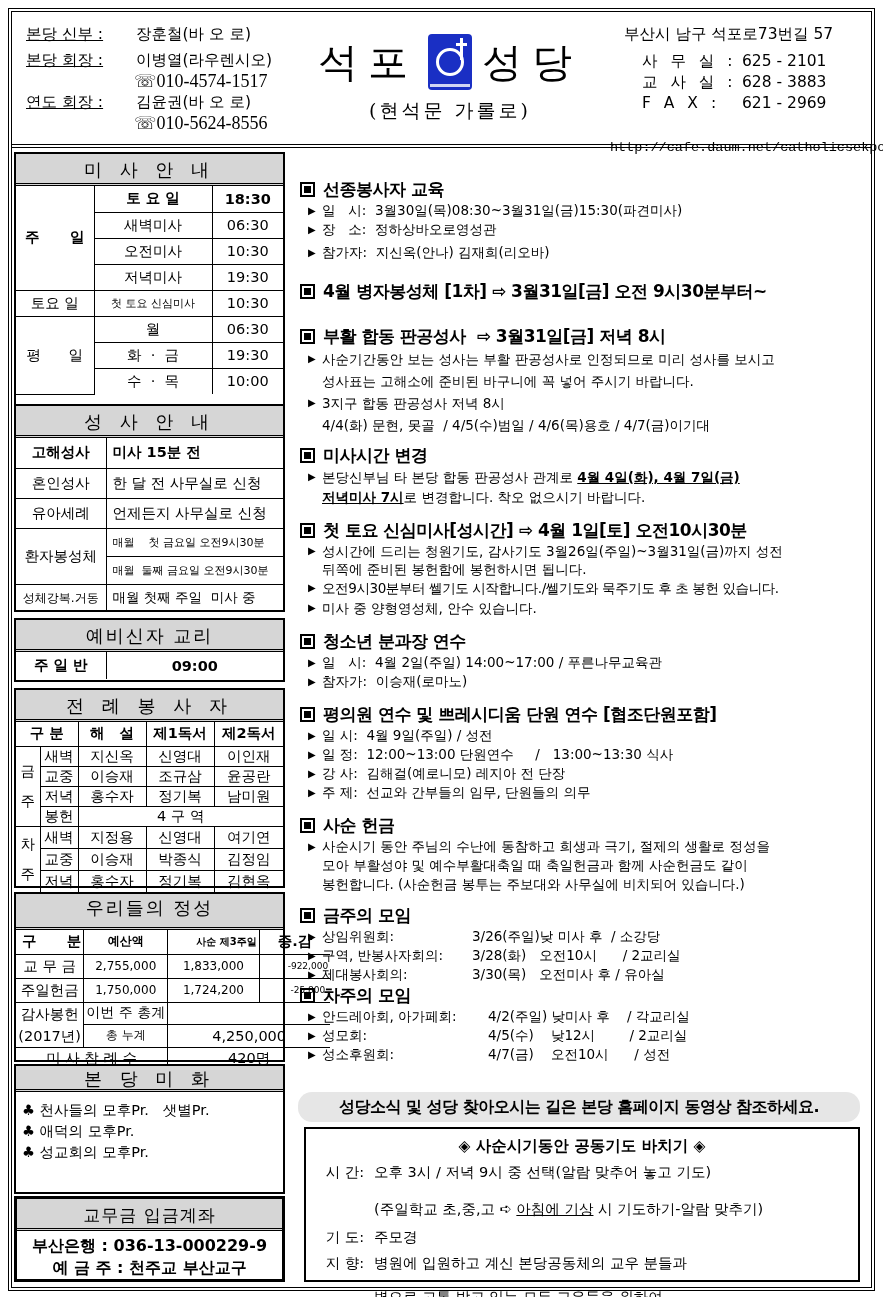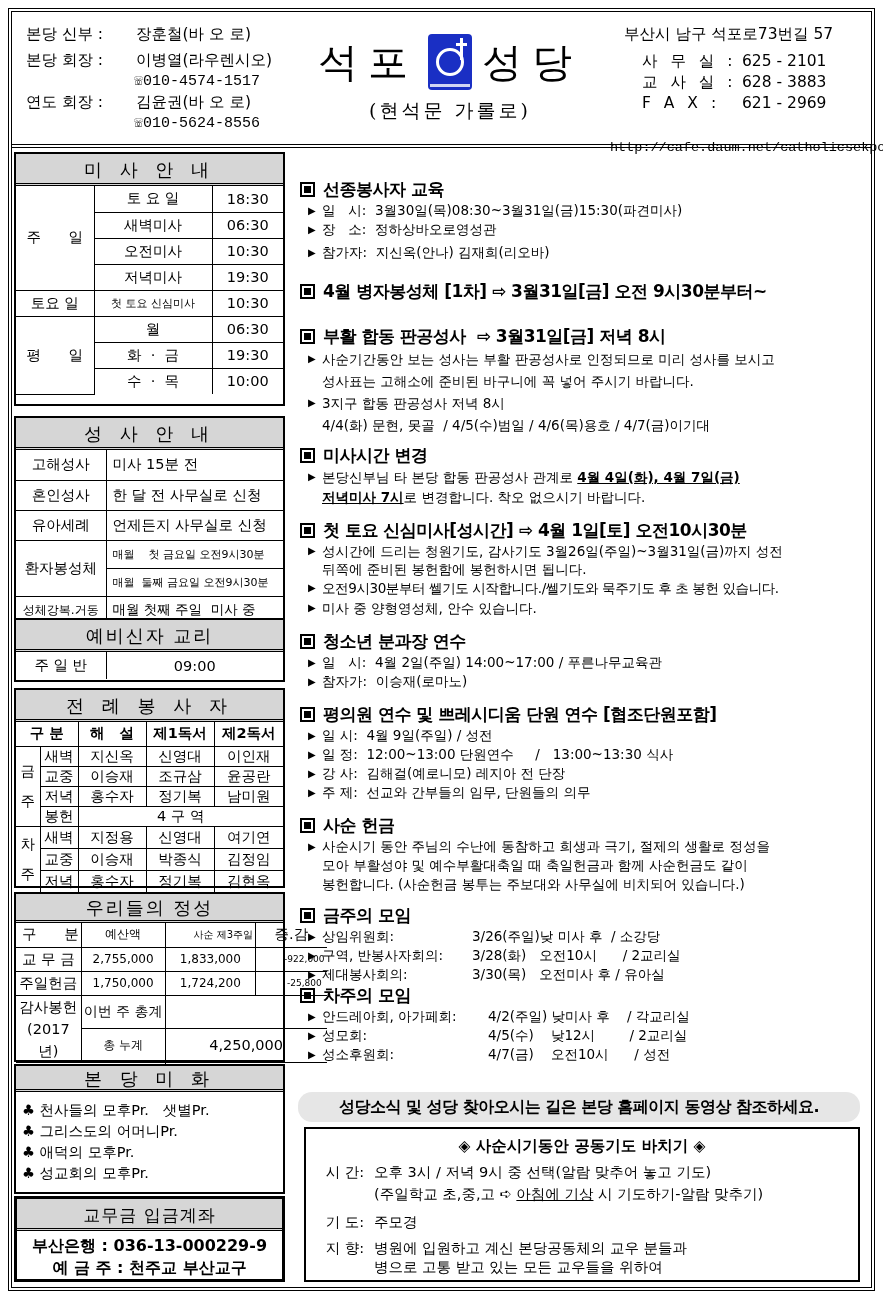--- a/index.html
+++ b/index.html
@@ -5,43 +5,43 @@
   * { box-sizing: border-box; margin: 0; padding: 0; }
   html, body { width: 883px; height: 1297px; background: #fff; overflow: hidden; }
   body { font-family: "DejaVu Sans", "Liberation Sans", sans-serif; color: #000; position: relative; }
 
   .frame { position: absolute; left: 8px; top: 8px; width: 867px; height: 1283px; border: 3px double #000; border-width: 4px; border-style: double; }
 
   
   .header { position: absolute; left: 12px; top: 12px; width: 859px; height: 136px; border-bottom: 4px double #000; }
   .hdr-left { position: absolute; left: 14px; top: 12px; font-size: 15.5px; line-height: 21px; }
   .hdr-left .row { display: flex; white-space: nowrap; }
-  .hdr-left .lbl { width: 110px; }
-  .hdr-left .phone { padding-left: 108px; font-family: Liberation Mono, monospace; font-size: 15px; }
+  .hdr-left .lbl { width: 110px; text-decoration: underline; }
+  .hdr-left .phone { padding-left: 108px; font-family: Liberation Serif, serif; font-size: 18px; }
   .hdr-center { position: absolute; left: 298px; top: 22px; width: 280px; text-align: center; }
   .title-row { display: flex; align-items: center; justify-content: center; gap: 10px; }
   .title-word { font-family: "DejaVu Serif", "Liberation Serif", serif; font-size: 40px; letter-spacing: 10px; font-weight: normal; }
   .logo { width: 44px; height: 56px; background: #1a2fc4; border-radius: 4px; position: relative; display: inline-block; }
   .logo .ring { position: absolute; left: 8px; top: 14px; width: 28px; height: 28px; border: 3px solid #fff; border-radius: 50%; }
   .logo .cross-v { position: absolute; left: 32px; top: 4px; width: 3px; height: 22px; background: #fff; }
   .logo .cross-h { position: absolute; left: 28px; top: 9px; width: 11px; height: 3px; background: #fff; }
   .logo .sub { position: absolute; left: 2px; bottom: 3px; width: 40px; height: 3px; background: #fff; opacity: .8; }
   .subtitle { font-family: "DejaVu Serif", "Liberation Serif", serif; font-size: 19px; letter-spacing: 3px; margin-top: 8px; }
   .hdr-right { position: absolute; left: 612px; top: 12px; font-size: 15.5px; line-height: 21px; }
   .hdr-right .addr { margin-bottom: 6px; white-space: nowrap; }
   .hdr-right .tel { padding-left: 18px; white-space: nowrap; }
   .hdr-right .tel .k { display: inline-block; width: 100px; letter-spacing: 4px; }
   .hdr-right .url { position: absolute; left: -14px; top: 113px; font-family: "Liberation Mono", monospace; font-size: 13.5px; white-space: nowrap; }
 
   
   .lbox { position: absolute; left: 14px; width: 271px; border: 2px solid #000; background: #fff; }
   .lbox .bh { background: #d6d6d6; text-align: center; font-size: 18px; letter-spacing: 6px; height: 32px; line-height: 32px; border-bottom: 3px double #000; }
   table { border-collapse: collapse; width: 100%; }
   td { border: 1px solid #000; text-align: center; font-size: 14.5px; padding: 0 2px; white-space: nowrap; }
-  tr:first-child td { border-top: none; }
+  tr:first-child td { border-top: none; font-weight: bold; }
   td:first-child { border-left: none; }
   td:last-child { border-right: none; }
   tr:last-child td { border-bottom: none; }
   .small { font-size: 11px; }
   .tiny { font-size: 10px; padding-left: 28px; }
   .left { text-align: left; padding-left: 6px; }
   .bold { font-weight: bold; }
   .mihwa { padding: 8px 6px 4px; font-size: 14.5px; line-height: 21px; }
   .acct { padding: 8px 0; text-align: center; font-size: 16px; line-height: 22px; font-weight: bold; }
 
@@ -53,21 +53,21 @@
   .item { font-size: 13.5px; line-height: 19px; padding-left: 8px; display: flex; white-space: nowrap; }
   .tri { width: 14px; flex-shrink: 0; font-size: 10px; line-height: 19px; }
   .cont { font-size: 13.5px; line-height: 19px; padding-left: 22px; white-space: nowrap; }
   .u { text-decoration: underline; font-weight: bold; }
 
   .banner { position: absolute; left: 298px; top: 1092px; width: 562px; height: 30px; background: #e6e6e6; border-radius: 14px; text-align: center; font-size: 16px; font-weight: bold; line-height: 30px; letter-spacing: -0.5px; }
   .prayer { position: absolute; left: 304px; top: 1127px; width: 556px; height: 155px; border: 2px solid #000; padding: 6px 10px; font-size: 14.5px; line-height: 22px; }
   .prayer .ph { text-align: center; font-weight: bold; font-size: 15.5px; margin-bottom: 4px; }
   .prayer .pl { display: flex; white-space: nowrap; text-align: center; }
   .prayer .pk { width: 58px; flex-shrink: 0; }
-  .prayer .ind { padding-left: 58px; white-space: nowrap; }
+  .prayer .ind { padding-left: 58px; white-space: nowrap; margin-top: 15px; }
 </style>
 </head>
 <body>
 
 <div class="frame"></div>
 
 <div class="header">
   <div class="hdr-left">
     <div class="row">
         <span class="lbl">본당 신부 :</span>
@@ -149,21 +149,21 @@
           <td>19:30</td>
         </tr>
     <tr style="height:26px">
           <td style="white-space:pre">수  ·  목</td>
           <td>10:00</td>
         </tr>
   </tbody>
     </table>
 </div>
 
-<div class="lbox" style="top:416px;height:208px">
+<div class="lbox" style="top:404px;height:208px">
   <div class="bh">성 사 안 내</div>
   <table>
     <colgroup>
         <col style="width:90px">
         <col>
       </colgroup>
     <tbody>
         <tr style="height:30px">
           <td>고해성사</td>
           <td class="left">미사 15분 전</td>
@@ -264,21 +264,21 @@
           <td>저녁</td>
           <td>홍수자</td>
           <td>정기복</td>
           <td>김현옥</td>
         </tr>
   </tbody>
     </table>
 </div>
 
 <div class="lbox" style="top:892px;height:170px">
-  <div class="bh" style="height:29px;line-height:28px;letter-spacing:2px">우리들의 정성</div>
+  <div class="bh" style="height:36px;line-height:28px;letter-spacing:2px">우리들의 정성</div>
   <table style="font-size:13px">
     <colgroup>
         <col style="width:62px">
         <col style="width:75px">
         <col style="width:76px">
         <col>
       </colgroup>
     <tbody>
         <tr style="height:24px">
           <td class="left" style="white-space:pre">구      분</td>
@@ -312,21 +312,20 @@
           <td colspan="2">420명</td>
         </tr>
   </tbody>
     </table>
 </div>
 
 <div class="lbox" style="top:1064px;height:130px">
   <div class="bh" style="height:26px;line-height:26px">본 당 미 화</div>
   <div class="mihwa">
     <div><span>♣ </span><span style="white-space:pre">천사들의 모후Pr.   샛별Pr.</span></div>
-    <div><span>♣ </span><span>그리스도의 어머니Pr.</span></div>
     <div><span>♣ </span><span>애덕의 모후Pr.</span></div>
     <div><span>♣ </span><span>성교회의 모후Pr.</span></div>
   </div>
 </div>
 
 <div class="lbox" style="top:1196px;height:86px;border-width:3px">
   <div class="bh" style="height:32px;line-height:32px;letter-spacing:1px;font-size:17px">교무금 입금계좌</div>
   <div class="acct" style="padding-top:4px">
     <div>부산은행 : 036-13-000229-9</div>
     <div>예 금 주 : 천주교 부산교구</div>

